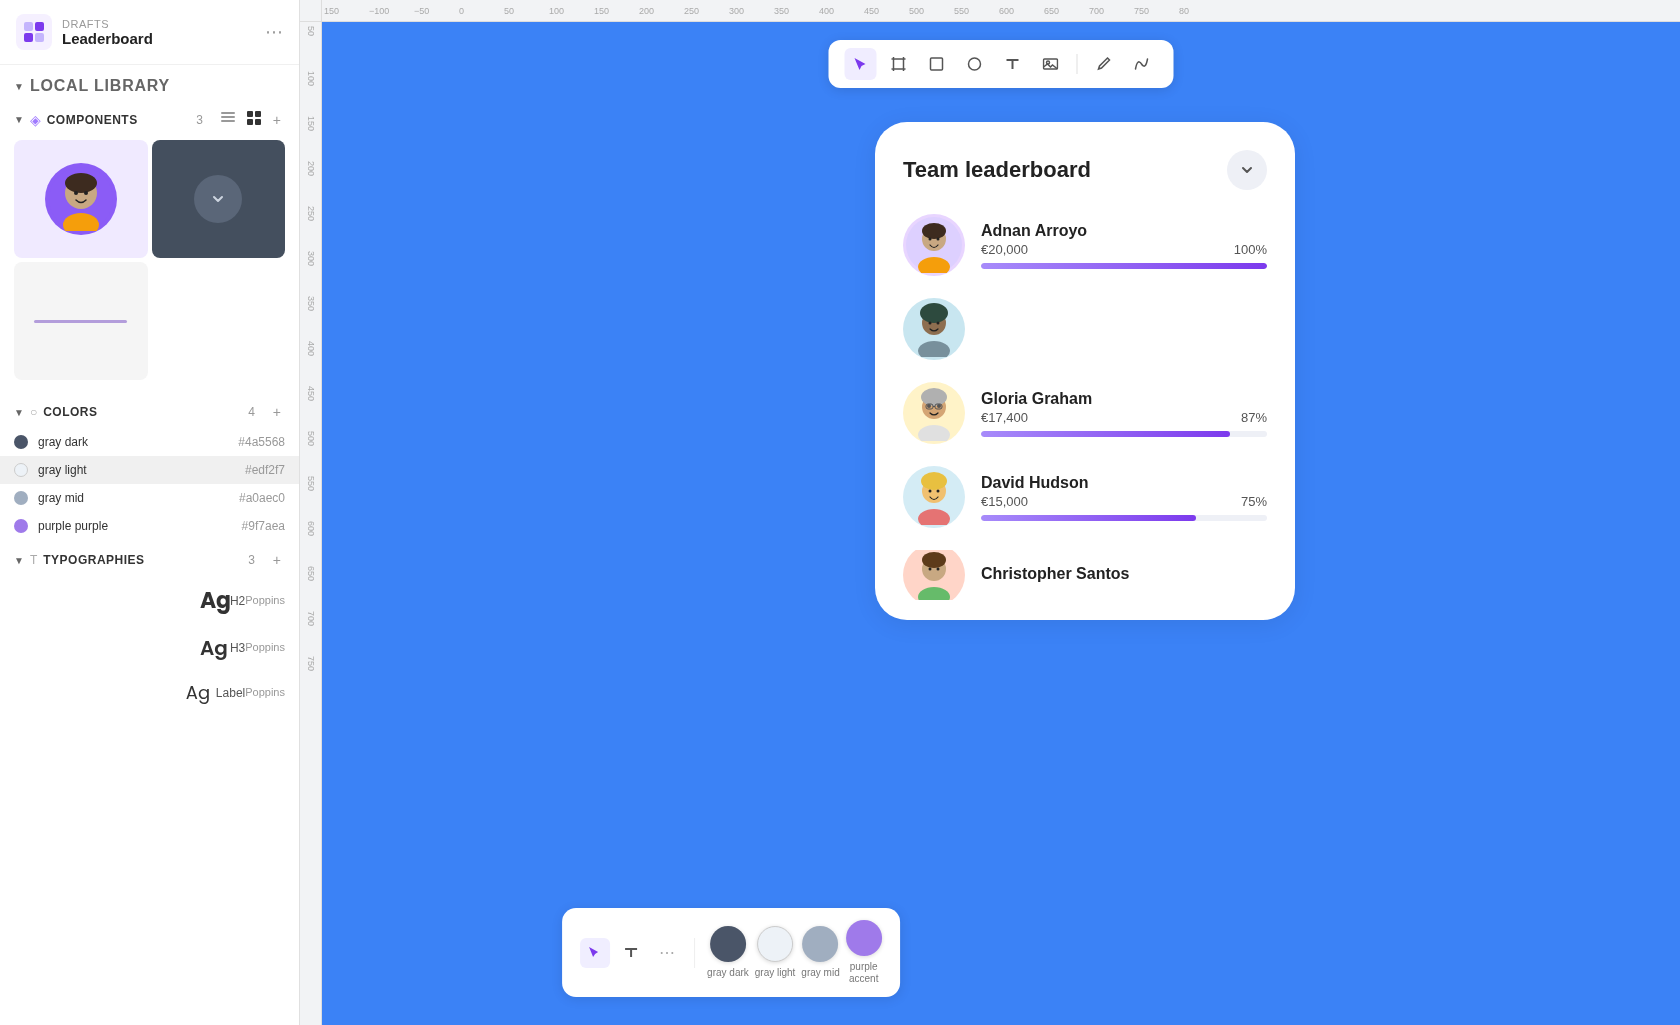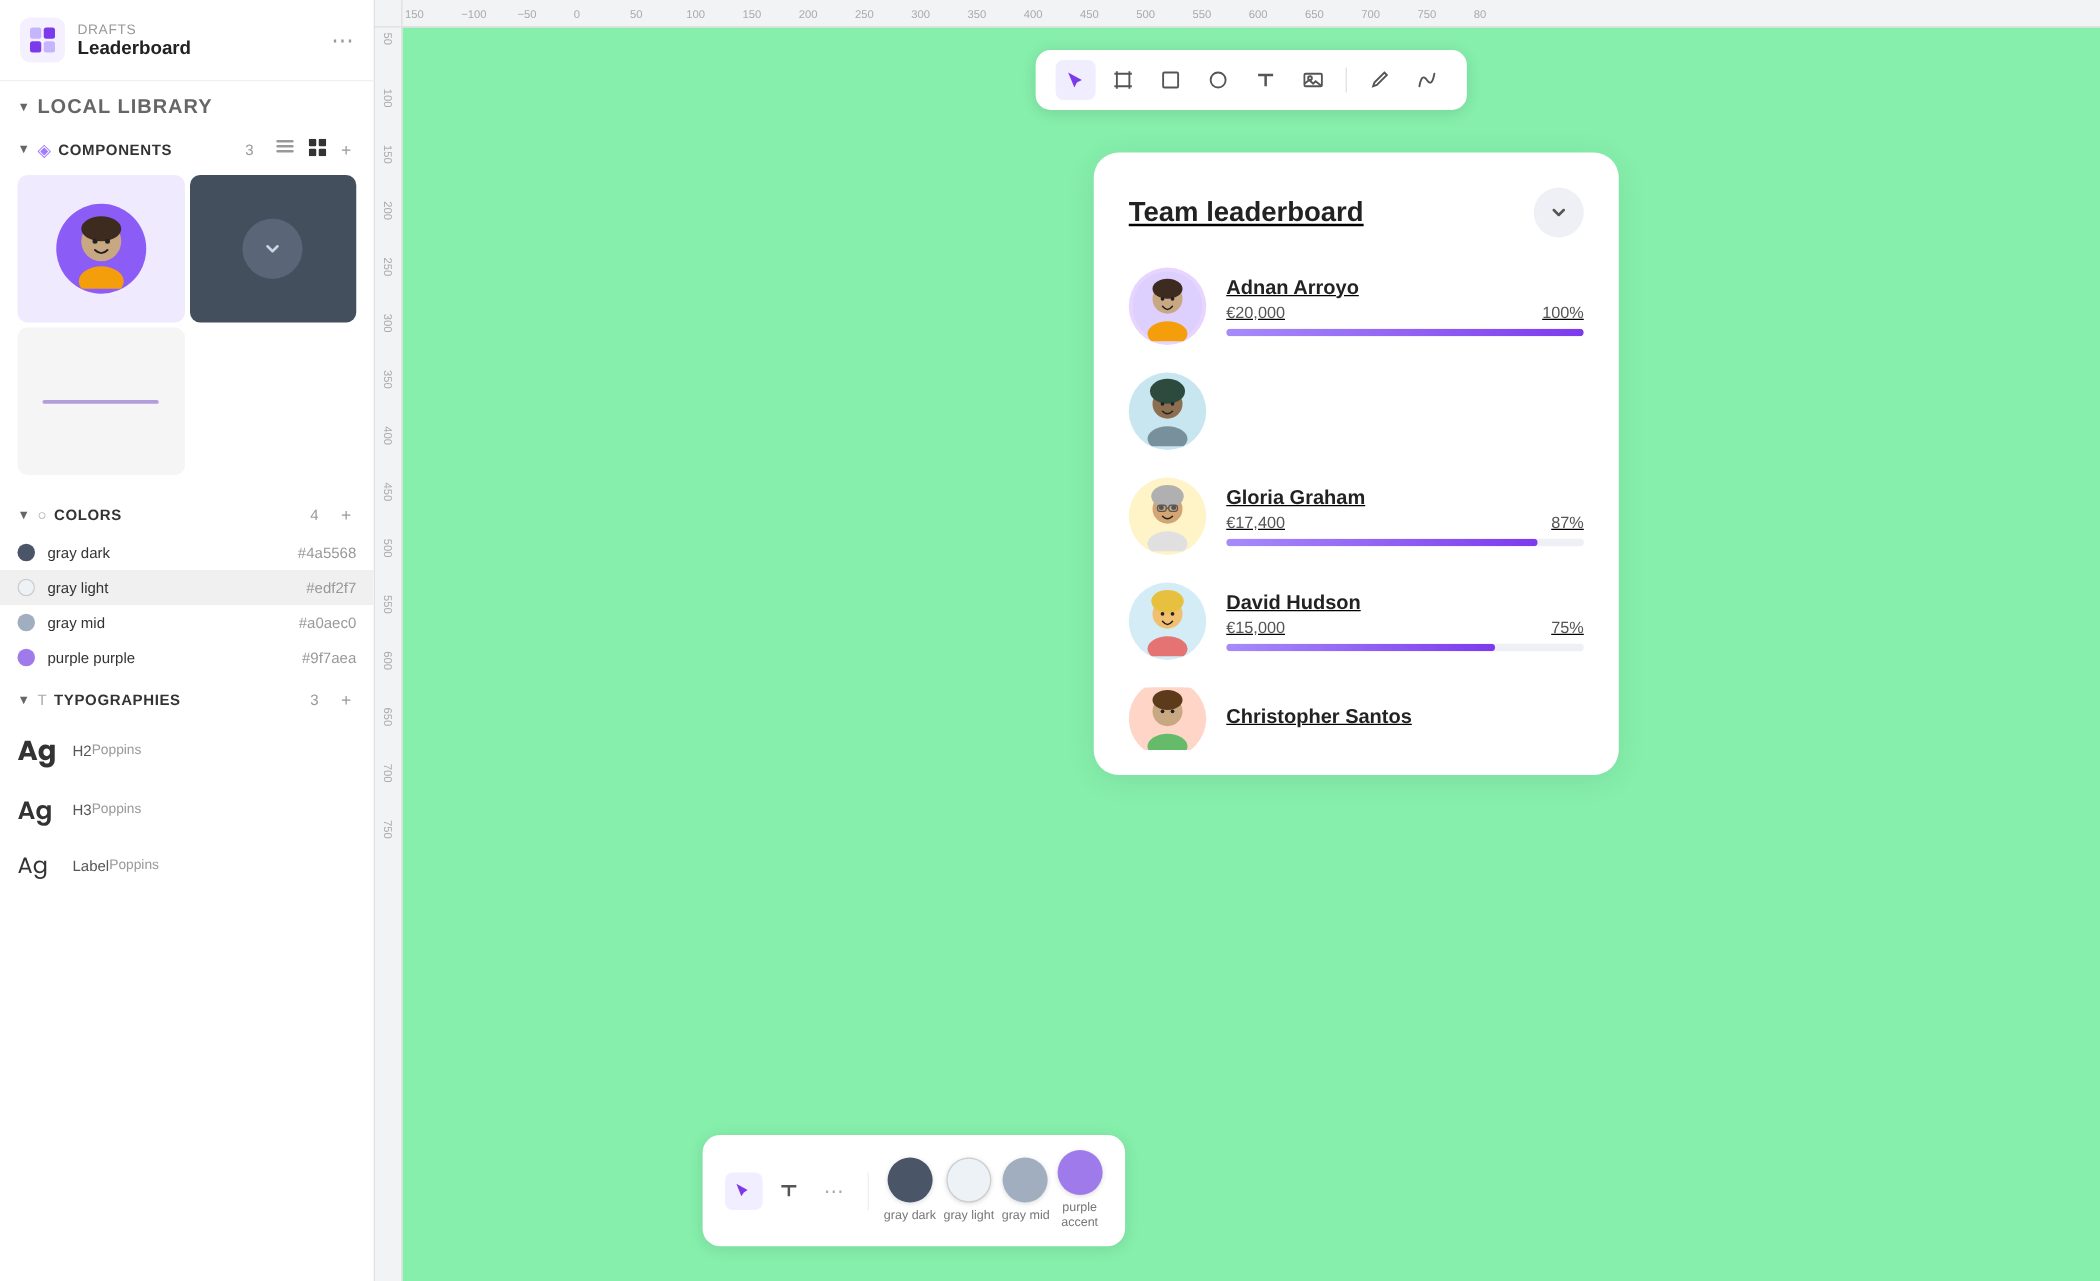--- a/index.html
+++ b/index.html
@@ -156,34 +156,35 @@
     .color-name { font-size: 12px; color: #333; flex: 1; }
     .color-hex { font-size: 12px; color: #999; }
     .color-item.selected { background: #f0f0f0; }
 
     
     .typo-section { margin-top: 4px; }
     .typo-item {
       display: flex;
       align-items: center;
       padding: 8px 14px;
-      gap: 16px;
+      gap: 2px;
+      justify-content: flex-end;
     }
     .typo-preview { font-size: 22px; color: #333; font-family: 'Poppins', sans-serif; width: 28px; }
     .typo-details { display: flex; flex-direction: row; }
     .typo-style { font-size: 12px; color: #555; font-weight: 500; }
     .typo-font { font-size: 11px; color: #999; }
 
     
     .canvas-area {
       flex: 1;
       display: flex;
       flex-direction: column;
       position: relative;
-      background: #86efac;
+      background: #3b82f6;
     }
 
     
     .ruler-top {
       height: 22px;
       background: #f2f3f5;
       border-bottom: 1px solid #ddd;
       display: flex;
       align-items: center;
       padding-left: 22px;
@@ -274,25 +275,24 @@
     .tool-btn.active { background: #f0edff; color: #7c3aed; }
     .tool-divider { width: 1px; height: 20px; background: #e0e0e0; margin: 0 4px; }
 
     
     .leaderboard-card {
       position: absolute;
       top: 100px;
       left: 50%;
       transform: translateX(-30%);
       background: #ffffff;
-      border-radius: 20px;
+      border-radius: 32px;
       width: 420px;
       padding: 28px 28px 20px;
       box-shadow: 0 4px 24px rgba(0,0,0,0.08);
-      text-decoration: underline;
     }
     .card-header {
       display: flex;
       align-items: center;
       justify-content: space-between;
       margin-bottom: 24px;
     }
     .card-title {
       font-size: 22px;
       font-weight: 600;

